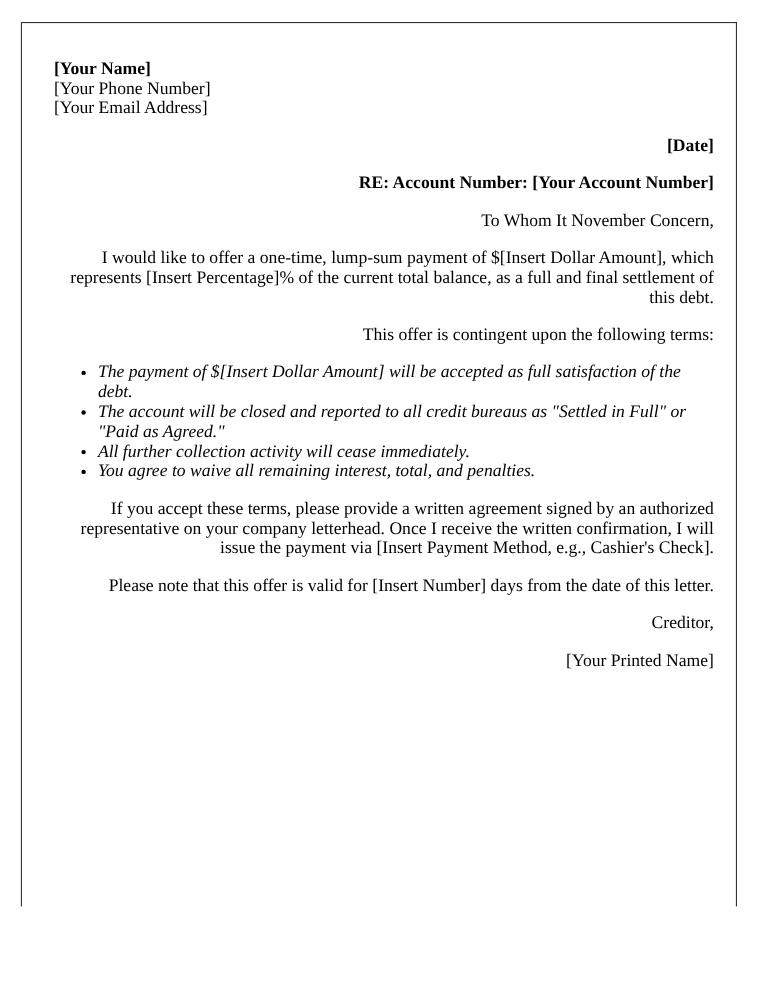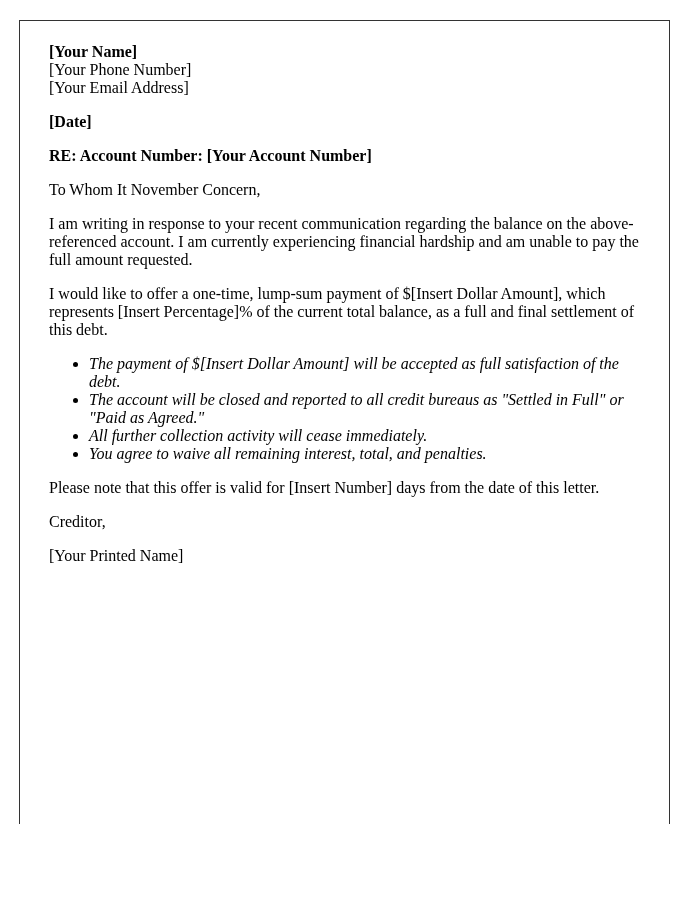--- a/index.html
+++ b/index.html
@@ -26,30 +26,31 @@
       border-top: 1px solid #333333;
       border-left: 1px solid #333333;
       border-right: 1px solid #333333;
       padding: 21px 20px 0 29px;
       overflow: hidden;
     }
     .block {
       margin: 16px 0 0 0;
     }
     .block:first-child {
-      margin-top: 1px;
+      margin-top: 12px;
     }
     .line {
       display: block;
     }
     .bold {
       font-weight: bold;
     }
     p {
       margin: 16px 0 0 0;
+      text-align: right;
     }
     ul {
       margin: 16px 0 0 0;
       padding: 0 0 0 40px;
       list-style: disc;
     }
     li {
       margin: 0;
       font-style: italic;
     }
@@ -65,28 +66,29 @@
     <span class="line">[Your Email Address]</span>
   </div>
 
   <p class="bold">[Date]</p>
 
 
   <p class="bold">RE: Account Number: [Your Account Number]</p>
 
   <p>To Whom It November Concern,</p>
 
-  <p>I am writing in response to your recent communication regarding the balance on the above-referenced account. I am currently experiencing financial hardship and am unable to pay the full amount requested.</p>
   <p>I would like to offer a one-time, lump-sum payment of $[Insert Dollar Amount], which represents [Insert Percentage]% of the current total balance, as a full and final settlement of this debt.</p>
+  <p>This offer is contingent upon the following terms:</p>
 
   <ul>
     <li>The payment of $[Insert Dollar Amount] will be accepted as full satisfaction of the debt.</li>
     <li>The account will be closed and reported to all credit bureaus as "Settled in Full" or "Paid as Agreed."</li>
     <li>All further collection activity will cease immediately.</li>
     <li>You agree to waive all remaining interest, total, and penalties.</li>
   </ul>
 
+  <p>If you accept these terms, please provide a written agreement signed by an authorized representative on your company letterhead. Once I receive the written confirmation, I will issue the payment via [Insert Payment Method, e.g., Cashier's Check].</p>
   <p>Please note that this offer is valid for [Insert Number] days from the date of this letter.</p>
 
   <p>Creditor,</p>
   <p>[Your Printed Name]</p>
 
 </div>
 
 </body></html>

